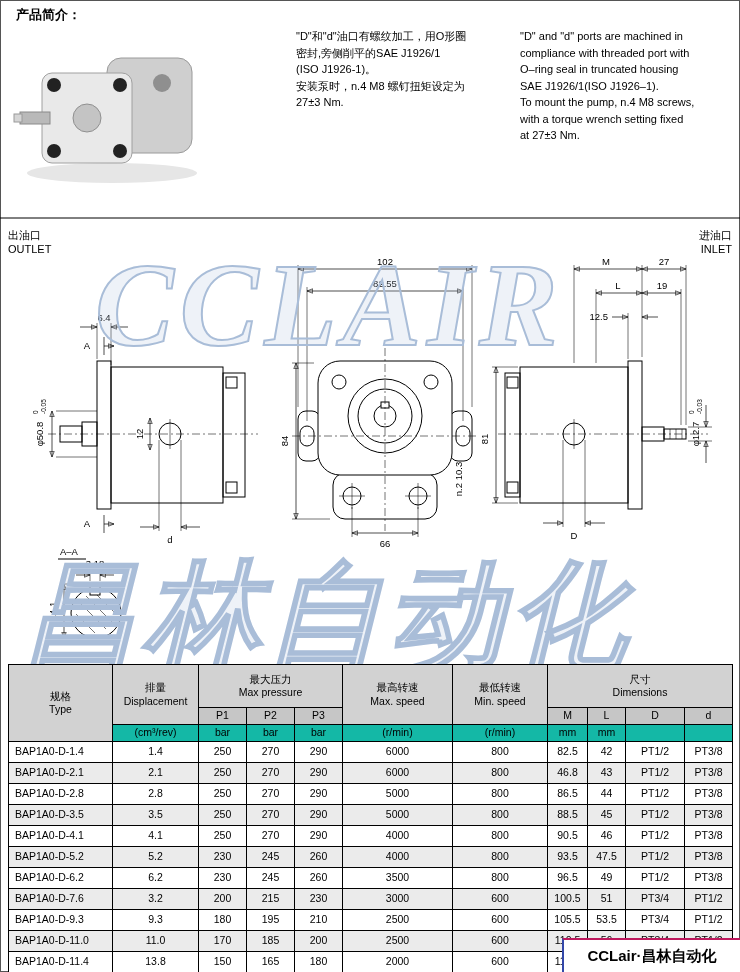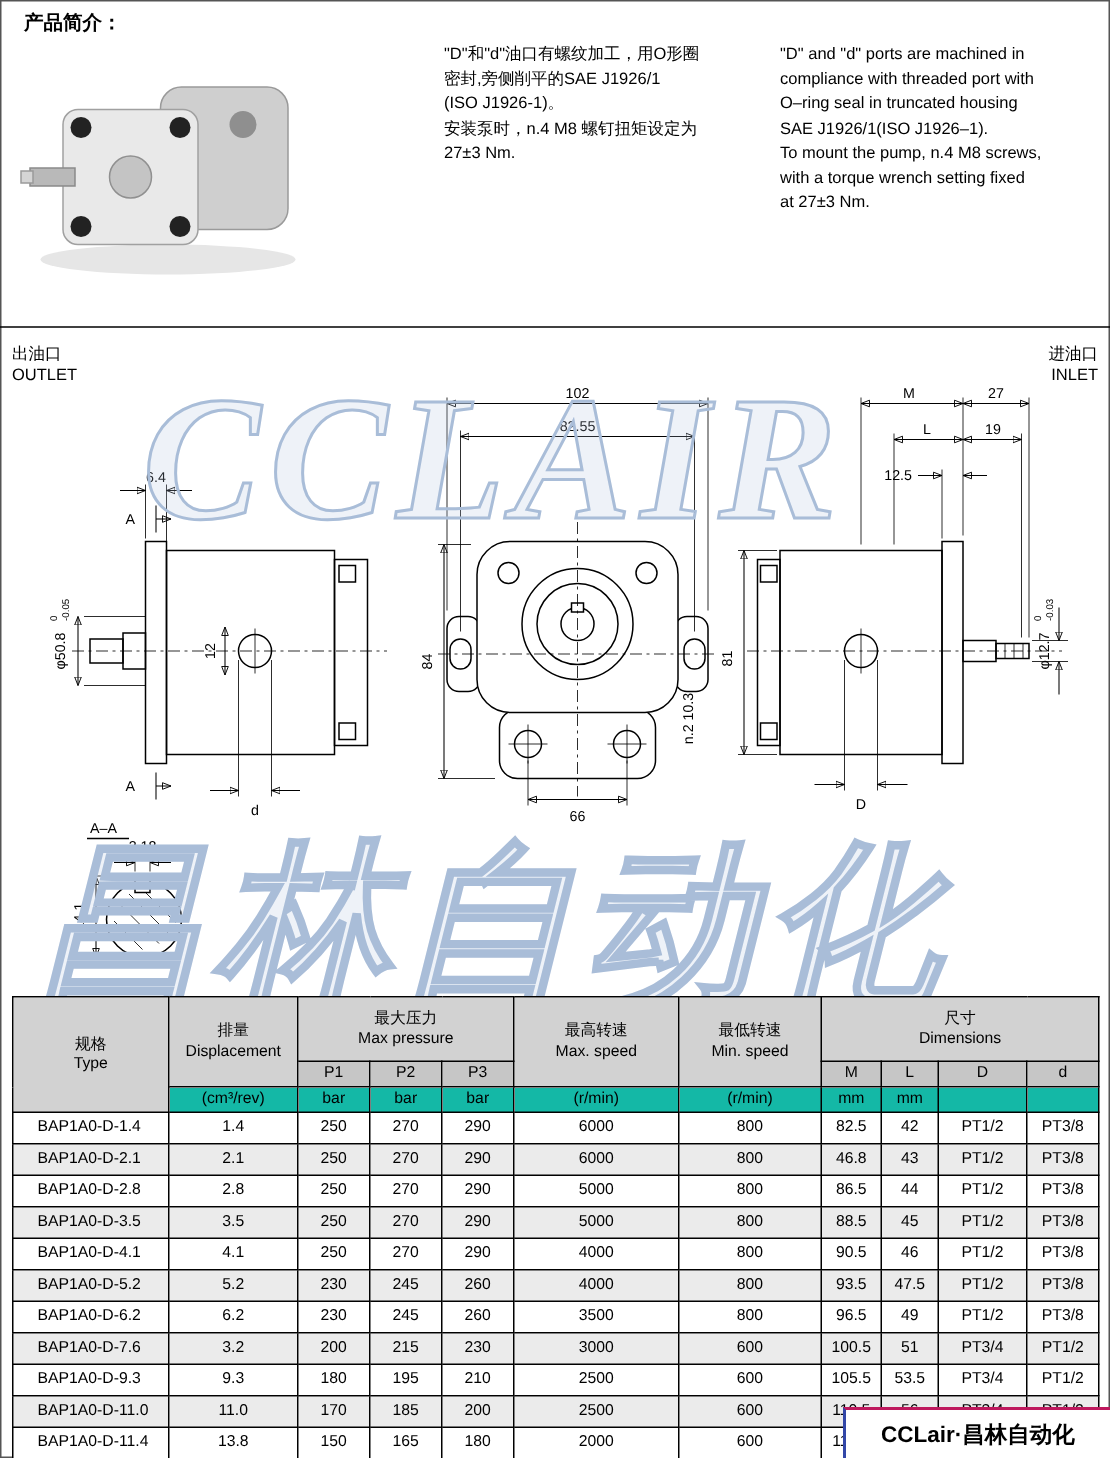--- a/index.html
+++ b/index.html
@@ -32,21 +32,21 @@
   #spec-table { position:absolute; left:8px; top:664px; width:724px; z-index:4;
                 border-collapse:collapse; table-layout:fixed; font-size:10.5px; background:#fff; }
   #spec-table th, #spec-table td { border:1px solid #000; text-align:center; padding:0 1px;
                 white-space:pre-line; overflow:hidden; line-height:1.25; }
   #spec-table th { font-weight:normal; }
   tr.h1 th { background:#d2d2d2; height:42px; }
   tr.h2 th { background:#c6c6c6; height:16px; }
   tr.h3 th { background:#14b8a6; height:16px; }
   #spec-table tbody td { height:20px; background:#fff; }
   #spec-table tbody tr.alt td { background:#ebebeb;margin-left:44px; }
-  #spec-table td.type { text-align:left; padding-left:16px; }
+  #spec-table td.type { text-align:left; padding-left:6px; }
 
   #brand { position:absolute; right:0; bottom:0; width:176px; height:32px; background:#fff;
            border-top:2px solid #be185d; border-left:2px solid #3347a8; z-index:6;
            display:flex; align-items:center; justify-content:center;
            font-weight:bold; font-size:15px; }
 </style>
 </head>
 <body>
 
 <div id="page">

